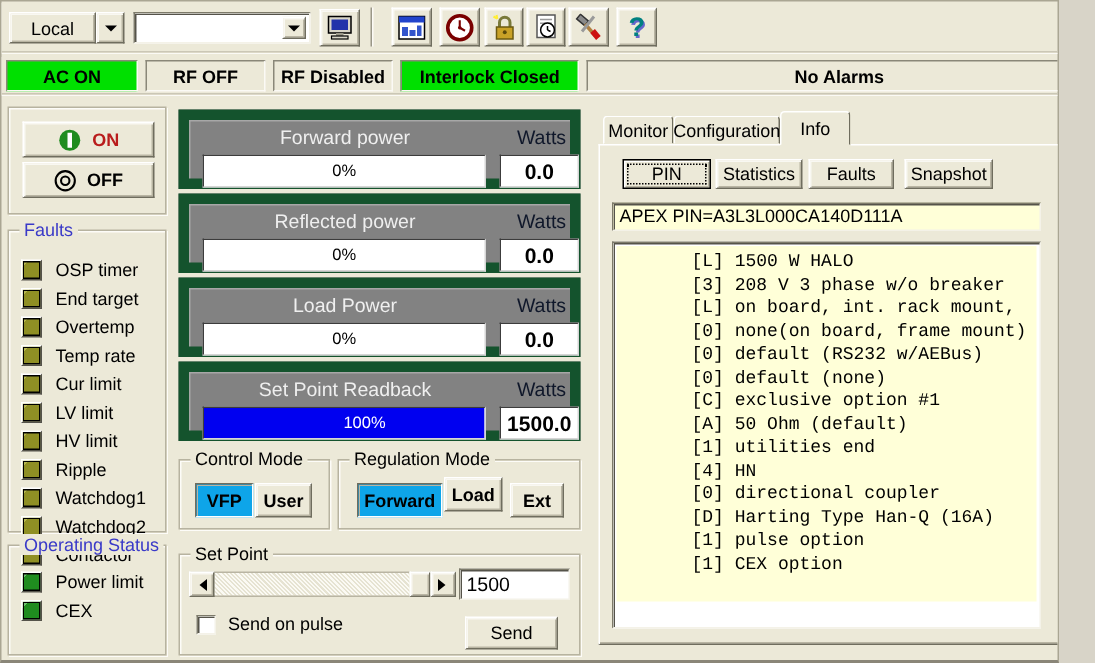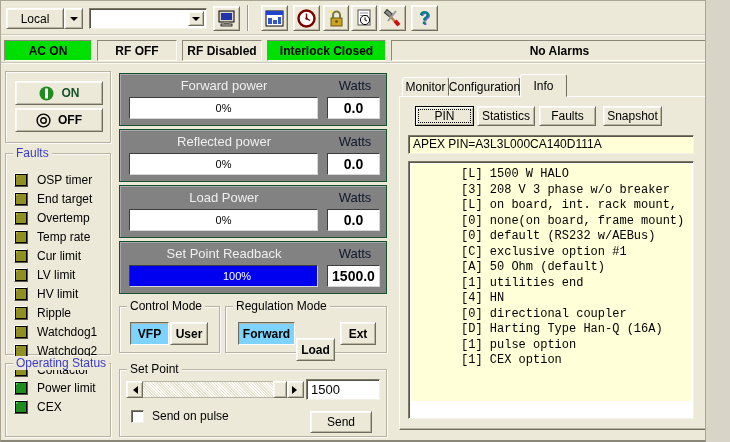--- a/index.html
+++ b/index.html
@@ -14,21 +14,21 @@
   }
   .abs { position:absolute; }
 
   
   .raised {
     background:#ECE9D8;
     border:1px solid; border-color:#ffffff #6f6d5e #6f6d5e #ffffff;
     box-shadow: inset 1px 1px 0 #f9f8f2, inset -1px -1px 0 #b9b5a3;
   }
   .pressed {
-    background:#7dd3fc;
+    background:#0ea5e9;
     border:1px solid; border-color:#6f6d5e #ffffff #ffffff #6f6d5e;
     box-shadow: inset 1px 1px 0 #b9b5a3;
   }
   .sunken-field {
     background:#fff;
     border:1px solid; border-color:#7d7a6a #f4f2e8 #f4f2e8 #7d7a6a;
     box-shadow: inset 1px 1px 0 #55534a;
   }
   .groupbox {
     border:1px solid #b7b3a0;
@@ -69,21 +69,21 @@
   }
   .led[data-led="olive"] { background:linear-gradient(135deg,#b8b850 0 3px,#8f8f24 3px); }
   .led[data-led="green"] { background:linear-gradient(135deg,#6fc46f 0 3px,#1f8c1f 3px); }
   .led[data-led="gray"]  { background:linear-gradient(135deg,#cfcfcf 0 3px,#8f8f8f 3px); }
   .ind-row { display:flex; align-items:center; gap:9px; margin-bottom:3px; height:16px; }
   .ind-label { font-size:12px; }
 
   
   .meter {
     left:118px; width:268px; height:53px; background:#828282;
-    border:1px solid #14532d; box-shadow: inset 1px 1px 0 rgba(255,255,255,.3);
+    border:7px solid #14532d; box-shadow: inset 1px 1px 0 rgba(255,255,255,.3);
     position:absolute;
   }
   .meter-title { position:absolute; left:0; top:4px; width:208px; text-align:center;
     color:#efefef; font-size:13px; }
   .meter-unit { position:absolute; left:206px; top:4px; width:58px; text-align:center;
     color:#0f172a; font-size:13px; }
   .meter-bar {
     position:absolute; left:9px; top:23px; width:189px; height:22px; background:#fff;
     border:1px solid; border-color:#3c3c3c #d6d6d6 #d6d6d6 #3c3c3c;
     overflow:hidden;
@@ -243,21 +243,21 @@
     </div>
     <div class="status-panel" style="left:266px;width:119px;" data-state="green">
       <span>Interlock Closed</span>
     </div>
     <div class="status-panel" style="left:390px;width:337px;" data-state="normal">
       <span>No Alarms</span>
     </div>
   </div>
 
   <div class="abs groupbox" style="left:4px;top:70px;width:106px;height:72px;">
-    <div class="abs raised btn" style="left:9px;top:9px;width:88px;height:24px;gap:8px;font-weight:bold;color:#14532d;">
+    <div class="abs raised btn" style="left:9px;top:9px;width:88px;height:24px;gap:8px;font-weight:bold;color:#b91c1c;">
       <svg width="15" height="15" viewBox="0 0 15 15">
         <circle cx="7.5" cy="7.5" r="7" fill="#1f8c1f"></circle>
         <rect x="6" y="2.5" width="3" height="10" fill="#fff"></rect>
       </svg>
       <span>ON</span>
     </div>
     <div class="abs raised btn" style="left:9px;top:36px;width:88px;height:24px;gap:7px;font-weight:bold;">
       <svg width="15" height="15" viewBox="0 0 15 15">
         <circle cx="7.5" cy="7.5" r="6.4" fill="none" stroke="#000" stroke-width="1.4"></circle>
         <circle cx="7.5" cy="7.5" r="2.8" fill="none" stroke="#000" stroke-width="1.4"></circle>
@@ -378,21 +378,21 @@
     <div class="mode-btn raised btn" style="left:50px;top:15px;width:38px;">
       <span>User</span>
     </div>
   </div>
 
   <div class="abs groupbox" style="left:224px;top:305px;width:162px;height:47px;">
     <span class="legend">Regulation Mode</span>
     <div class="mode-btn pressed btn" style="left:12px;top:15px;width:57px;">
       <span>Forward</span>
     </div>
-    <div class="mode-btn raised btn" style="left:70px;top:31px;width:39px;text-align:center;">
+    <div class="mode-btn raised btn" style="left:70px;top:11px;width:39px;text-align:center;">
       <span>Load</span>
     </div>
     <div class="mode-btn raised btn" style="left:114px;top:15px;width:36px;">
       <span>Ext</span>
     </div>
   </div>
 
   <div class="abs groupbox" style="left:118px;top:368px;width:268px;height:68px;">
     <span class="legend">Set Point</span>
 
@@ -444,20 +444,21 @@
 
     <div class="pin-field">APEX PIN=A3L3L000CA140D111A</div>
 
     <div class="info-list">
       <div class="info-inner">
         <div class="info-line">[L] 1500 W HALO</div>
         <div class="info-line">[3] 208 V 3 phase w/o breaker</div>
         <div class="info-line">[L] on board, int. rack mount,</div>
         <div class="info-line">[0] none(on board, frame mount)</div>
         <div class="info-line">[0] default (RS232 w/AEBus)</div>
+        <div class="info-line">[0] default (none)</div>
         <div class="info-line">[C] exclusive option #1</div>
         <div class="info-line">[A] 50 Ohm (default)</div>
         <div class="info-line">[1] utilities end</div>
         <div class="info-line">[4] HN</div>
         <div class="info-line">[0] directional coupler</div>
         <div class="info-line">[D] Harting Type Han-Q (16A)</div>
         <div class="info-line">[1] pulse option</div>
         <div class="info-line">[1] CEX option</div>
       </div>
     </div>

